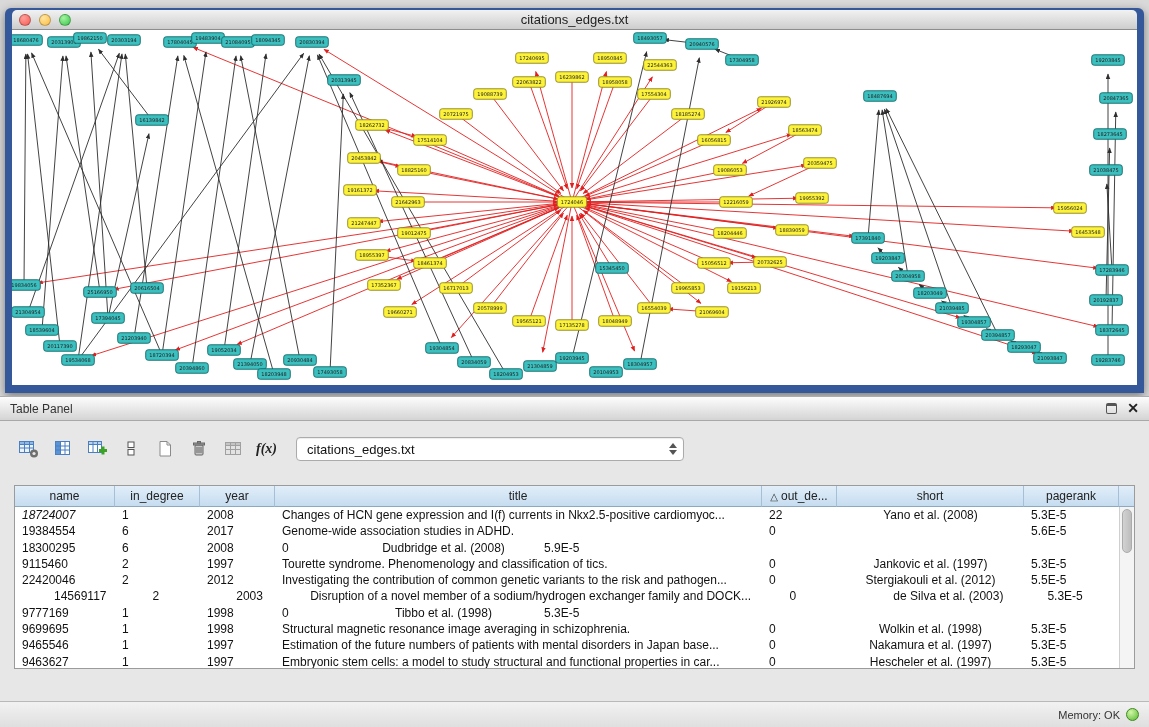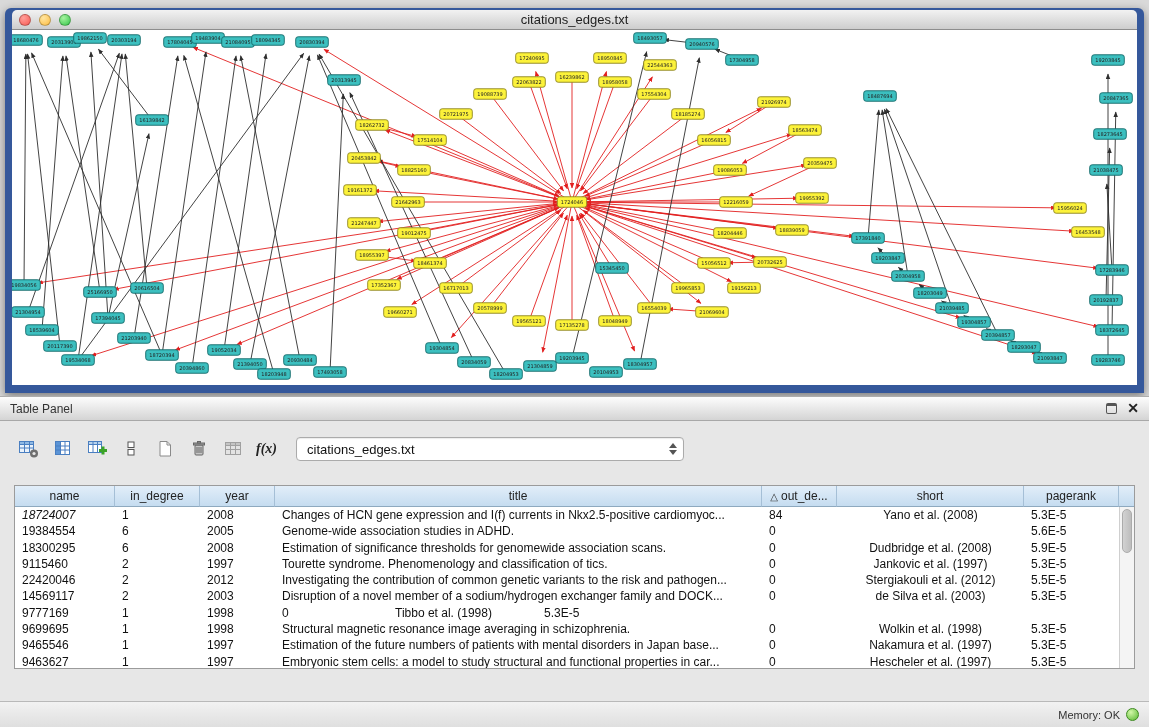--- a/index.html
+++ b/index.html
@@ -786,38 +786,37 @@
           <span>pagerank</span>
         </div>
         <div class="th-fill"></div>
       </div>
     <div class="tbody">
         <div class="tr">
           <div class="td" style="width: 100px; font-style: italic;">18724007</div>
           <div class="td" style="width: 85px;">1</div>
           <div class="td" style="width: 75px;">2008</div>
           <div class="td" style="width: 487px;">Changes of HCN gene expression and I(f) currents in Nkx2.5-positive cardiomyoc...</div>
-          <div class="td" style="width: 75px;">84</div>
+          <div class="td" style="width: 75px;">22</div>
           <div class="td center" style="width: 187px;">Yano et al. (2008)</div>
           <div class="td" style="width: 95px;">5.3E-5</div>
         </div>
         <div class="tr">
           <div class="td" style="width: 100px;">19384554</div>
           <div class="td" style="width: 85px;">6</div>
-          <div class="td" style="width: 75px;">2005</div>
+          <div class="td" style="width: 75px;">2017</div>
           <div class="td" style="width: 487px;">Genome-wide association studies in ADHD.</div>
           <div class="td" style="width: 75px;">0</div>
           <div class="td center" style="width: 187px; margin-top: 34px;">Franke et al. (2009)</div>
           <div class="td" style="width: 95px;">5.6E-5</div>
         </div>
         <div class="tr">
           <div class="td" style="width: 100px;">18300295</div>
           <div class="td" style="width: 85px;">6</div>
           <div class="td" style="width: 75px;">2008</div>
-          <div class="td" style="width: 487px;">Estimation of significance thresholds for genomewide association scans.</div>
           <div class="td" style="width: 75px;">0</div>
           <div class="td center" style="width: 187px;">Dudbridge et al. (2008)</div>
           <div class="td" style="width: 95px;">5.9E-5</div>
         </div>
         <div class="tr">
           <div class="td" style="width: 100px;">9115460</div>
           <div class="td" style="width: 85px;">2</div>
           <div class="td" style="width: 75px;">1997</div>
           <div class="td" style="width: 487px;">Tourette syndrome. Phenomenology and classification of tics.</div>
           <div class="td" style="width: 75px;">0</div>
@@ -827,21 +826,21 @@
         <div class="tr">
           <div class="td" style="width: 100px;">22420046</div>
           <div class="td" style="width: 85px;">2</div>
           <div class="td" style="width: 75px;">2012</div>
           <div class="td" style="width: 487px;">Investigating the contribution of common genetic variants to the risk and pathogen...</div>
           <div class="td" style="width: 75px;">0</div>
           <div class="td center" style="width: 187px;">Stergiakouli et al. (2012)</div>
           <div class="td" style="width: 95px;">5.5E-5</div>
         </div>
         <div class="tr">
-          <div class="td" style="width: 100px;">14569117</div>
+          <div class="td" style="width: 100px; margin-left: 32px;">14569117</div>
           <div class="td" style="width: 85px;">2</div>
           <div class="td" style="width: 75px;">2003</div>
           <div class="td" style="width: 487px;">Disruption of a novel member of a sodium/hydrogen exchanger family and DOCK...</div>
           <div class="td" style="width: 75px;">0</div>
           <div class="td center" style="width: 187px;">de Silva et al. (2003)</div>
           <div class="td" style="width: 95px;">5.3E-5</div>
         </div>
         <div class="tr">
           <div class="td" style="width: 100px;">9777169</div>
           <div class="td" style="width: 85px;">1</div>

